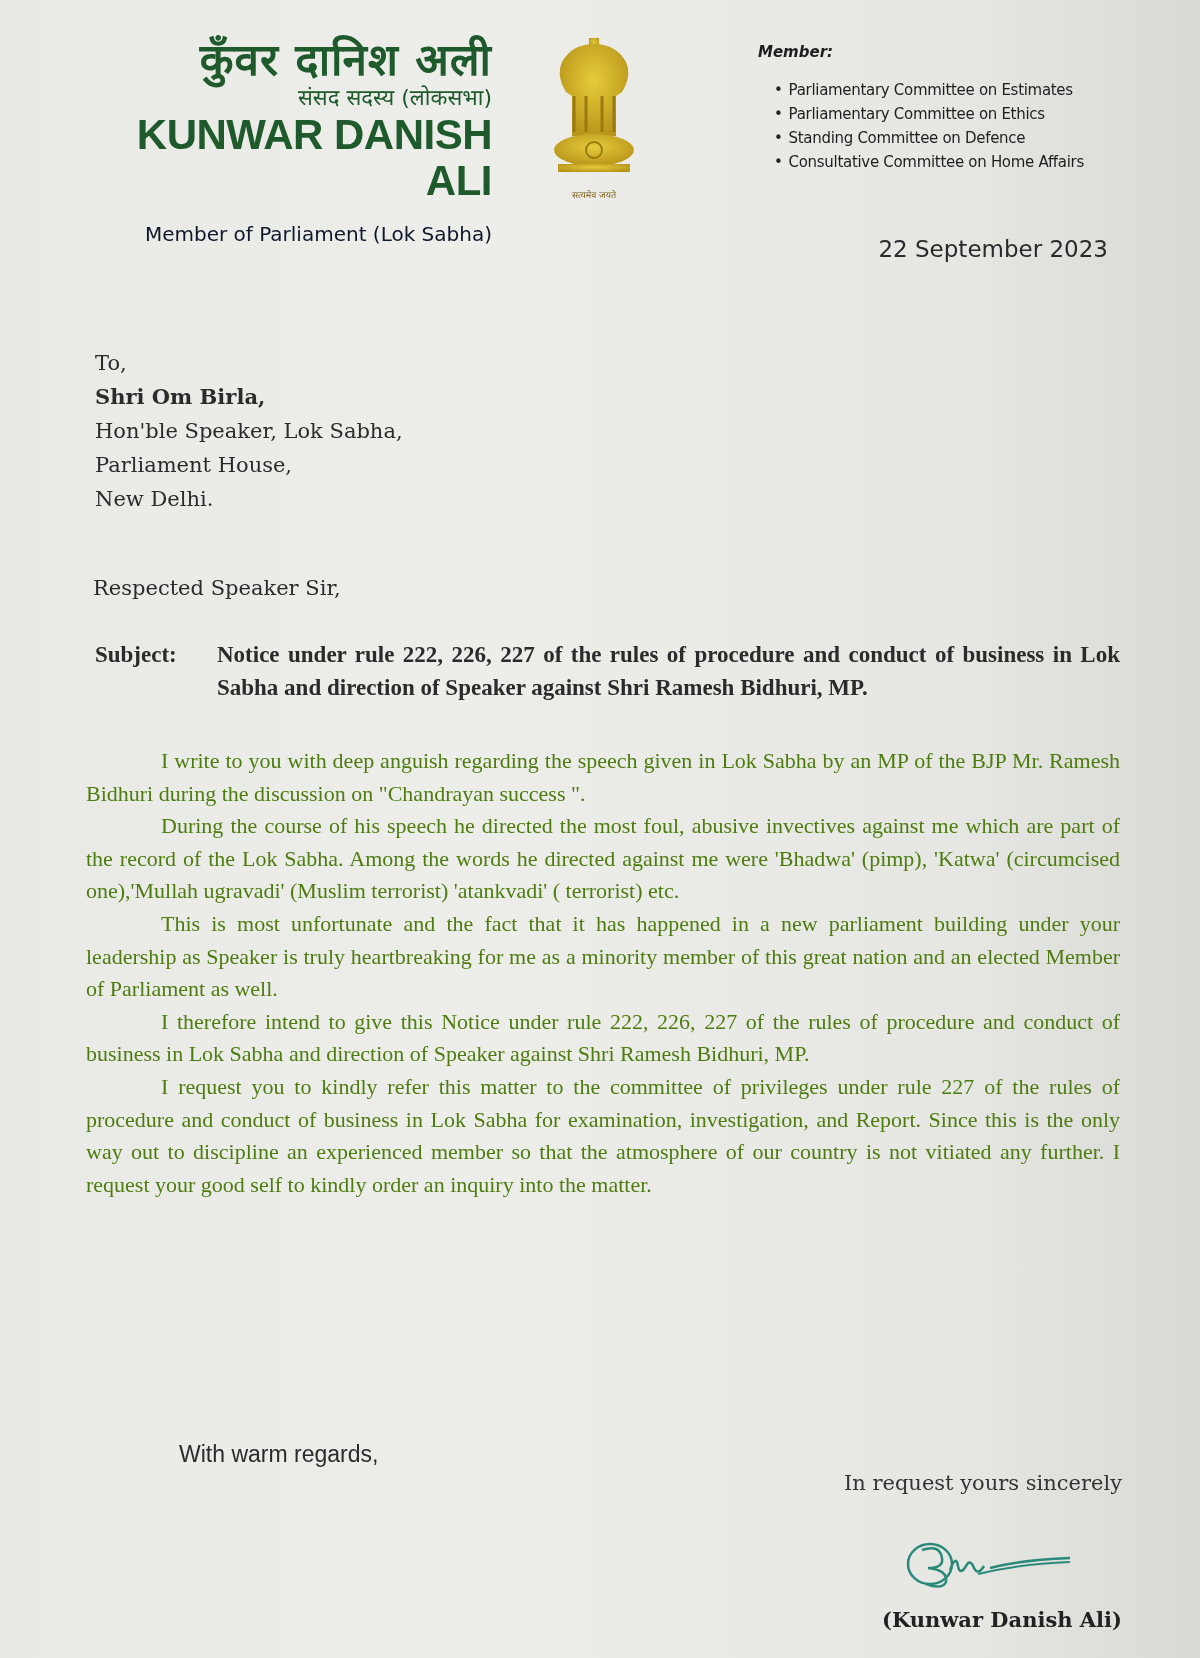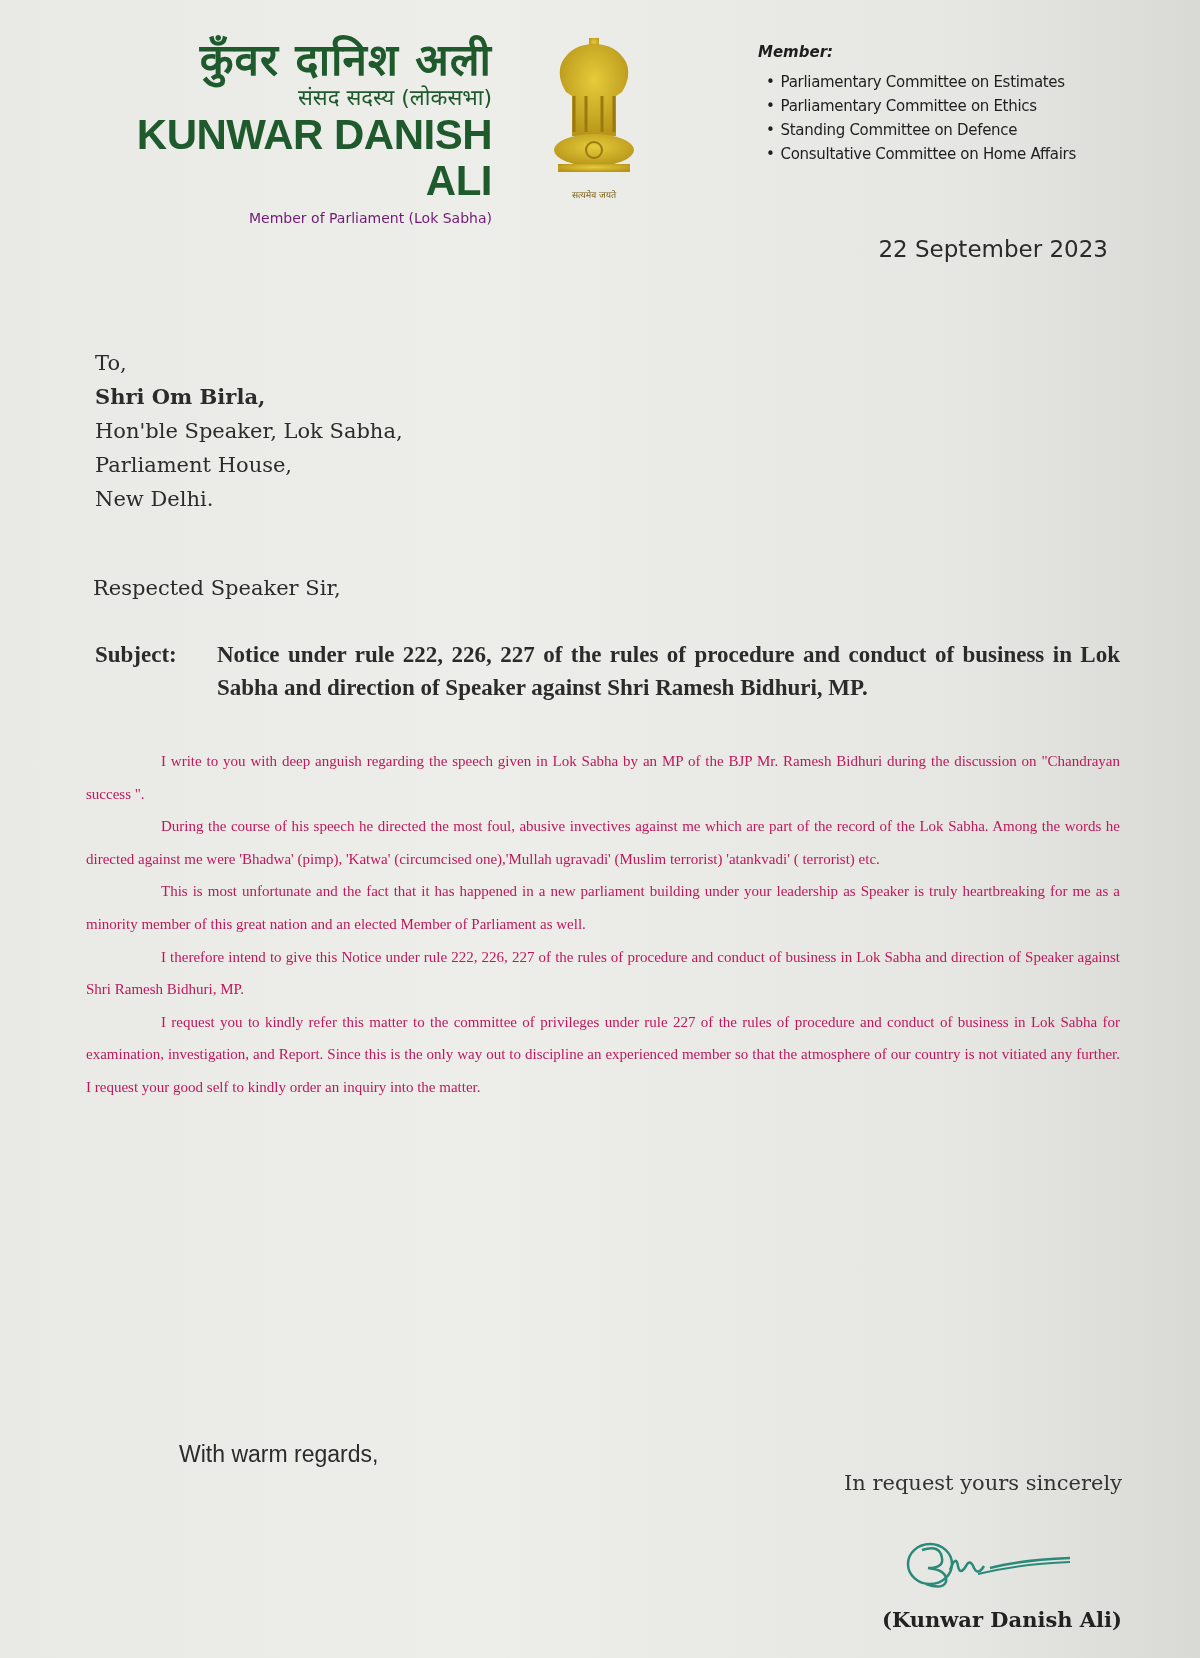--- a/index.html
+++ b/index.html
@@ -10,44 +10,44 @@
     font-family: "DejaVu Serif", serif;
     color:#2b2b2b;
   }
   .abs { position:absolute; }
 
   
   .lh-left { left:72px; top:34px; width:420px; text-align:right; color:#1f5a2c; }
   .lh-hindi-name { font-family:"DejaVu Sans", sans-serif; font-weight:bold; font-size:44px; line-height:52px; letter-spacing:1px; }
   .lh-hindi-sub { font-family:"DejaVu Sans", sans-serif; font-size:22px; line-height:28px; margin-top:-2px; }
   .lh-en-name { font-family:"Liberation Sans", sans-serif; font-weight:bold; font-size:42px; line-height:46px; letter-spacing:-0.5px; }
-  .lh-en-sub { font-family:"DejaVu Sans", sans-serif; font-size:14px; line-height:24px; color:#701a75; margin-top:2px; }
+  .lh-en-sub { font-family:"DejaVu Sans", sans-serif; font-size:20px; line-height:24px; color:#0f172a; margin-top:18px; }
 
   .emblem { left:544px; top:32px; width:100px; height:170px; }
   .emblem-motto { font-family:"DejaVu Sans", sans-serif; font-size:9px; color:#7a5d10; text-align:center; margin-top:2px; }
 
   .lh-right { left:758px; top:42px; width:400px; font-family:"DejaVu Sans", sans-serif; color:#1e1e1e; }
   .lh-right .mem { font-style:italic; font-weight:bold; font-size:15px; line-height:20px; }
-  .lh-right ul { list-style:none; margin:8px; padding:0; }
+  .lh-right ul { list-style:none; margin:16px; padding:0; }
   .lh-right li { font-size:15px; line-height:24px; letter-spacing:-0.3px; }
   .lh-right li::before { content:"\2022"; margin-right:6px; }
 
   .date { right:92px; top:236px; font-family:"DejaVu Sans", sans-serif; font-size:23px; color:#2a2a2a; }
 
   
   .to { left:95px; top:346px; font-family:"DejaVu Serif", serif; font-size:21px; line-height:34px; color:#2b2b2b; }
   .to .b { font-weight:bold; }
 
   .salutation { left:93px; top:576px; font-size:21px;text-align:center; }
 
   .subject { left:95px; top:638px; width:1025px; font-family:"Liberation Serif", serif; font-weight:bold; font-size:23px; line-height:33px; display:flex; }
   .subject .lbl { width:122px; flex:none; }
   .subject .txt { flex:1; text-align:justify; }
 
-  .body { left:86px; top:745px; width:1034px; font-family:"Liberation Serif", serif; font-size:15px; line-height:32.6px; color:#be185d; }
+  .body { left:86px; top:745px; width:1034px; font-family:"Liberation Serif", serif; font-size:22px; line-height:32.6px; color:#4d7c0f; }
   .body p { margin:0; text-indent:75px; text-align:justify; }
 
   .closing { left:172px; top:1441px; font-family:Liberation Sans, sans-serif; font-size:23px;margin-left:7px; }
   .sincerely { right:78px; top:1471px; font-family:"DejaVu Serif", serif; font-size:21px; color:#333; }
   .signature { left:900px; top:1530px; width:190px; height:70px; }
   .signame { right:78px; top:1607px; font-family:"DejaVu Serif", serif; font-weight:bold; font-size:21px; color:#222; }
 </style>
 </head>
 <body>
 

